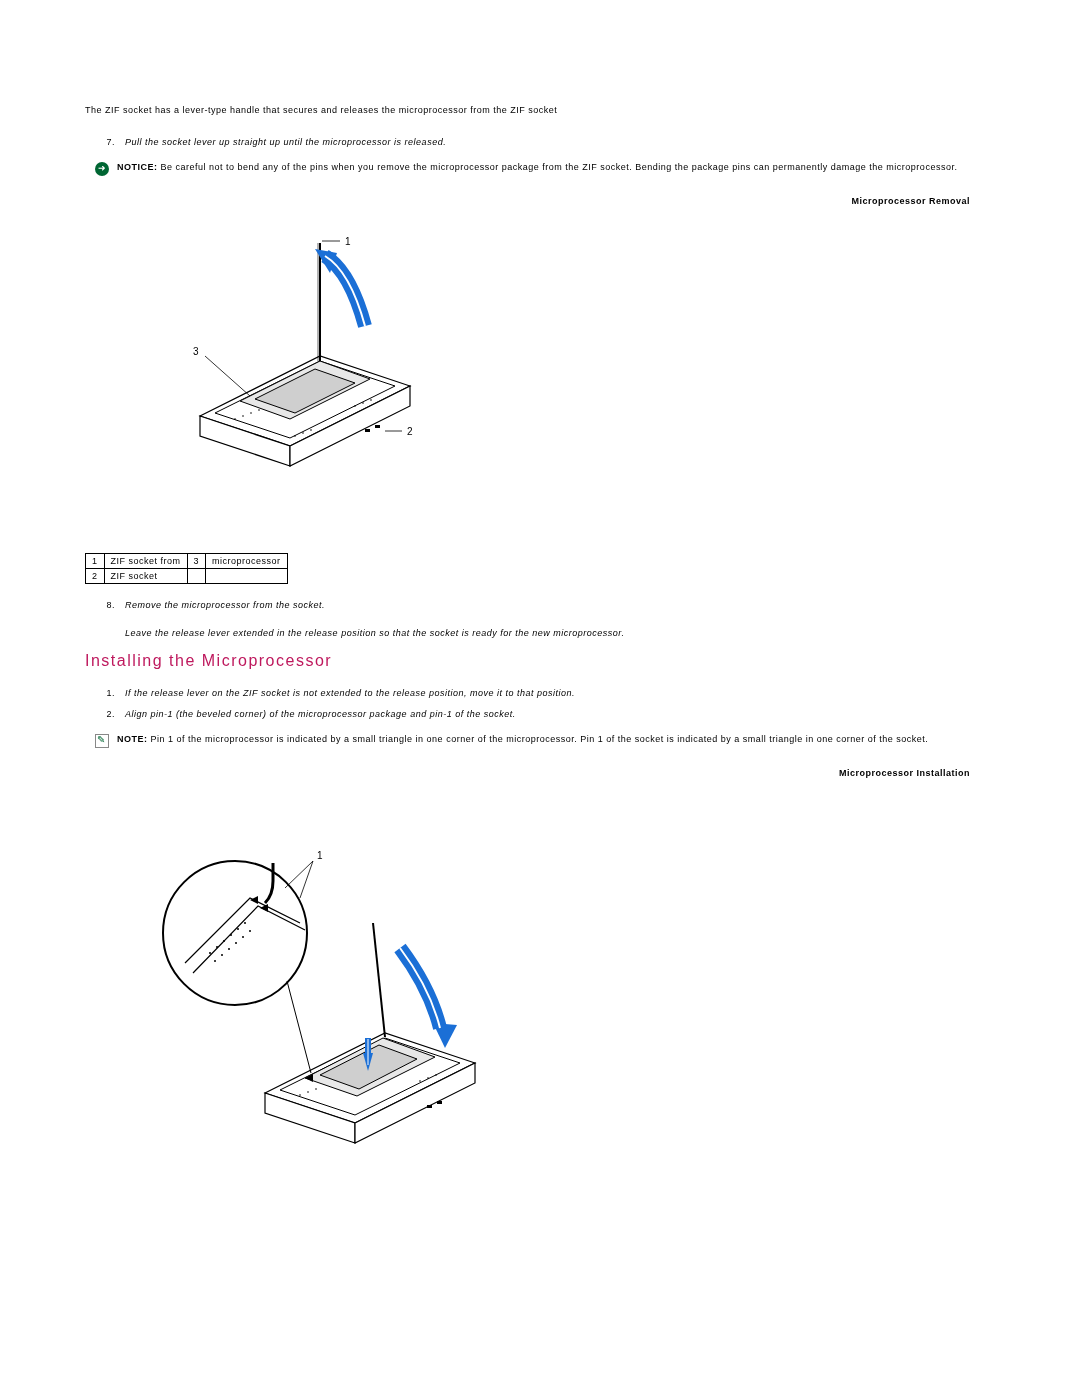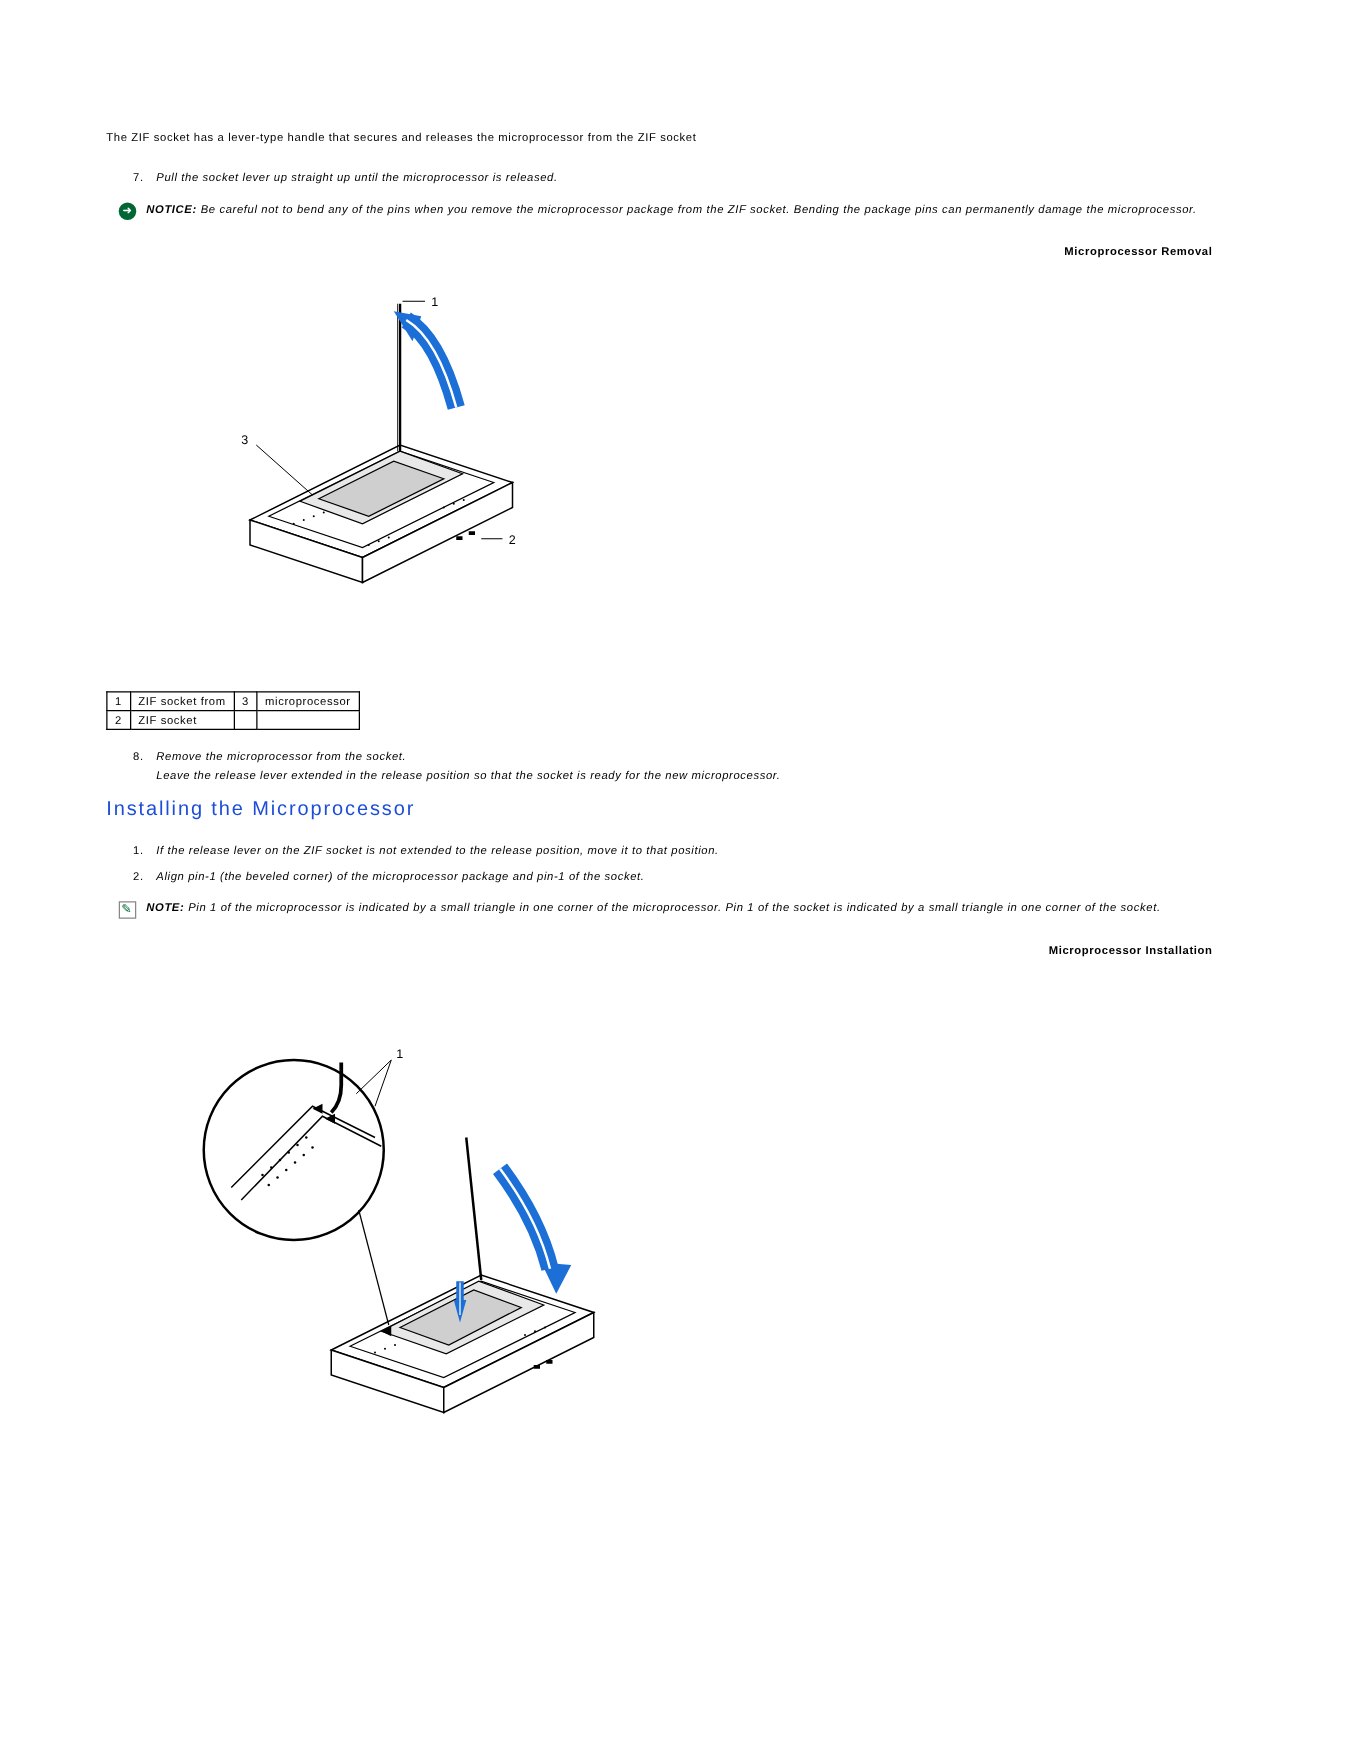--- a/index.html
+++ b/index.html
@@ -72,21 +72,20 @@
     content: "✎";
     color: #006633;
     position: absolute;
     font-size: 10px;
     left: 1px;
     top: -1px;
   }
   .callout .txt {
     flex: 1;
     line-height: 1.4;
-    font-style: italic;
   }
   .callout .txt b {
     font-weight: bold;
   }
   .figtitle {
     font-weight: bold;
     margin: 10px 0 25px 0;
     text-align: right;
   }
   .figcontainer {
@@ -95,21 +94,21 @@
   .legend {
     border-collapse: collapse;
     margin: 40px 0 16px 0;
   }
   .legend td {
     border: 1px solid #000;
     padding: 2px 6px;
     font-size: 9px;
   }
   h2.section {
-    color: #1d4ed8;
+    color: #be185d;
     font-size: 16px;
     font-weight: normal;
     letter-spacing: 1.5px;
     margin: 12px 0 18px 0;
   }
   .subtext {
     margin-left: 40px;
     margin-top: 6px;
   }
 
@@ -211,21 +210,21 @@
       <td></td>
     </tr>
   </tbody>
     </table>
 
   <ol class="num">
     <li>
       <span class="n">8.</span>
       <span class="t">
         <span>Remove the microprocessor from the socket.</span>
-        <div class="subtext" style="margin-left:0;margin-top:5px;">Leave the release lever extended in the release position so that the socket is ready for the new microprocessor.</div>
+        <div class="subtext" style="margin-left:0;margin-top:18px;">Leave the release lever extended in the release position so that the socket is ready for the new microprocessor.</div>
       </span>
     </li>
   </ol>
 
   <h2 class="section">Installing the Microprocessor</h2>
 
 
   <ol class="num">
     <li>
       <span class="n">1.</span>

